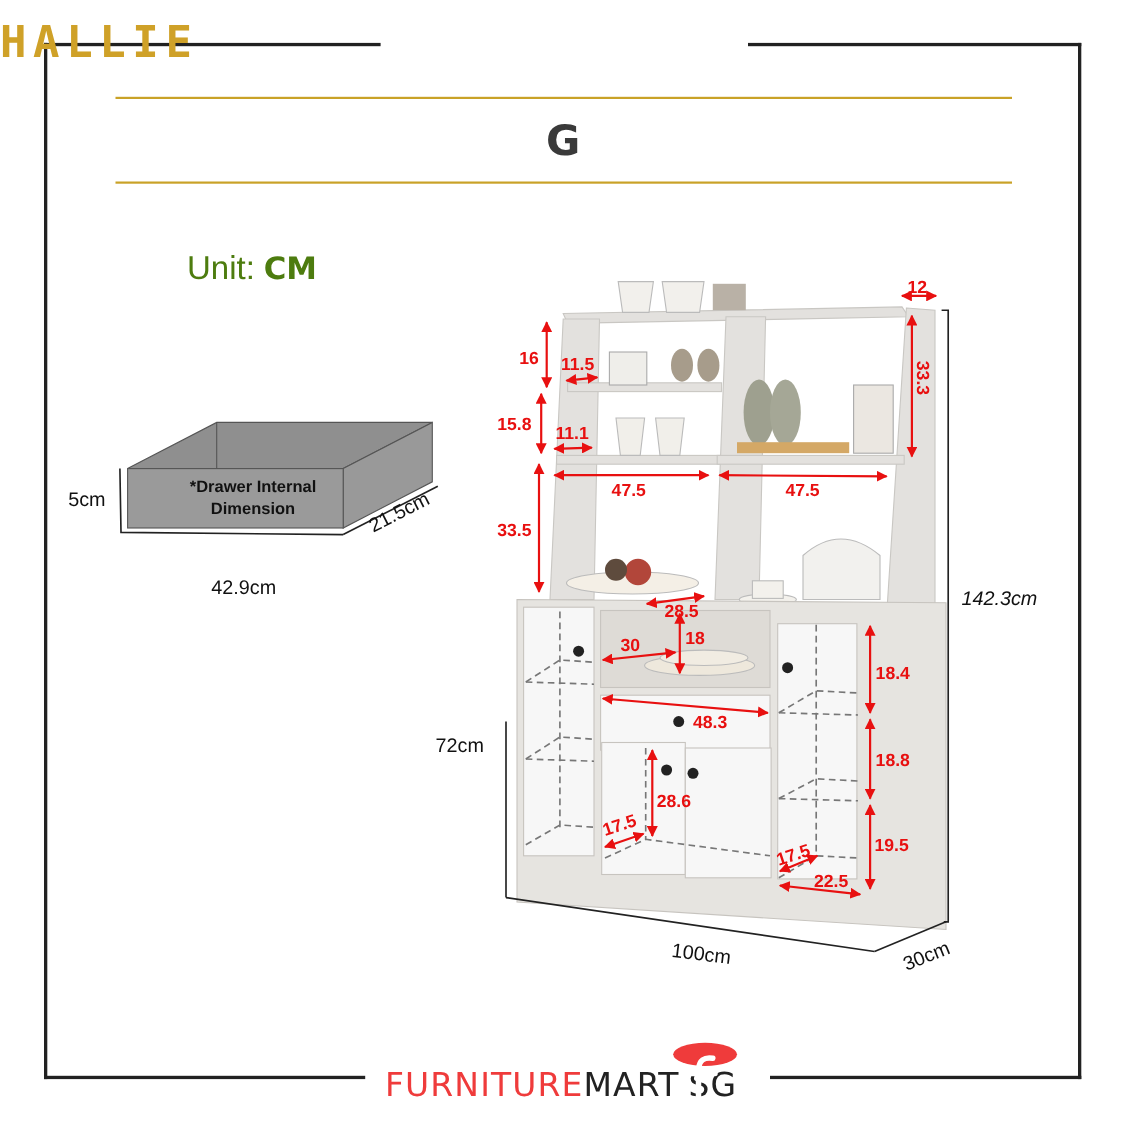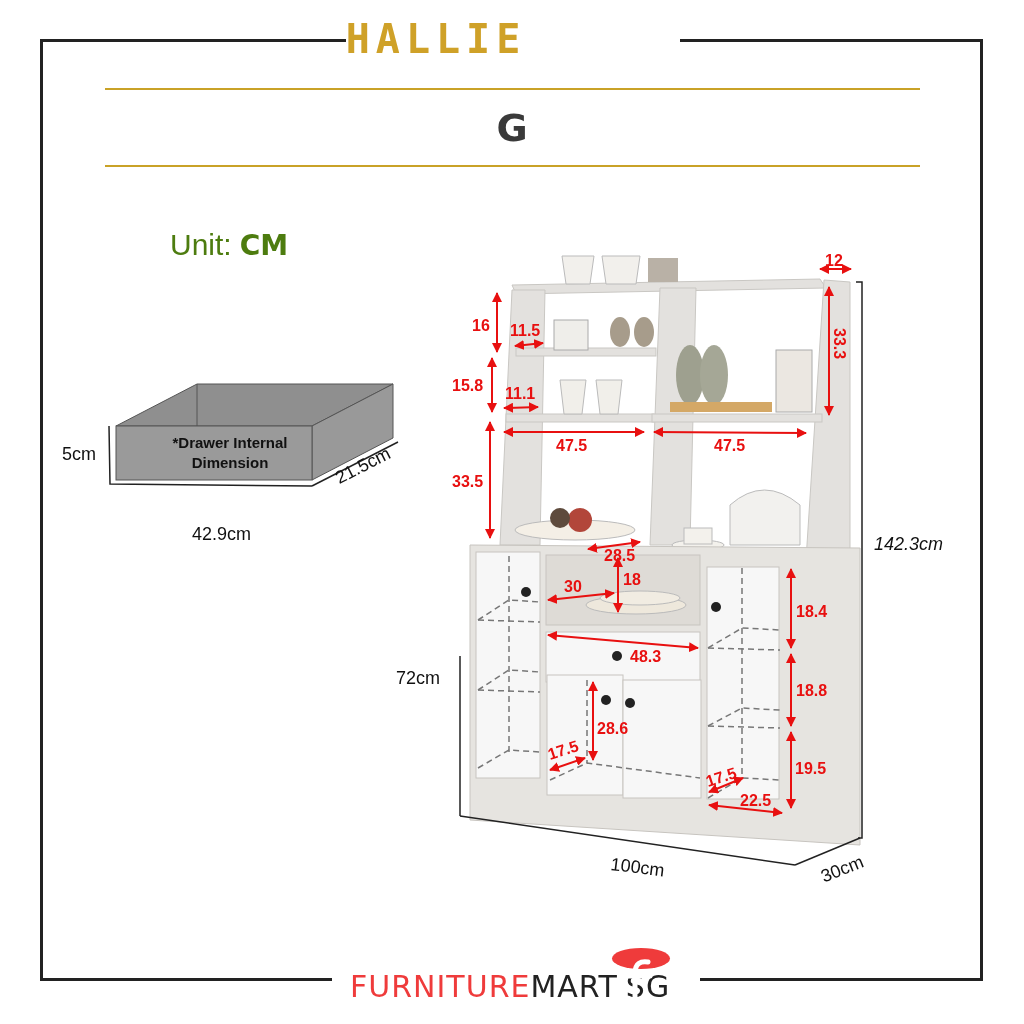--- a/index.html
+++ b/index.html
@@ -1,20 +1,20 @@
 <!DOCTYPE html>
 <html><head>
 <meta charset="utf-8">
 <style>
   html,body{margin:0;padding:0;background:#fff;}
   body{width:1024px;height:1024px;position:relative;overflow:hidden;font-family:"Liberation Sans",sans-serif;}
   .abs{position:absolute;}
   .frame-line{position:absolute;background:#222;}
   .gold-line{position:absolute;height:2px;background:#c9a227;left:105px;width:815px;}
-  .title{position:absolute;top:16px;left:0;width:872px;text-align:center;font-family:"DejaVu Sans Mono",monospace;font-weight:bold;font-size:40px;letter-spacing:6px;color:#cfa128;}
+  .title{position:absolute;top:16px;left:0;width:872px;font-family:"DejaVu Sans Mono",monospace;font-weight:bold;font-size:40px;letter-spacing:6px;color:#cfa128;}
   .subtitle{position:absolute;top:106px;left:0;width:1024px;text-align:center;font-family:"DejaVu Sans",sans-serif;font-weight:bold;font-size:38px;color:#3a3a3a;}
   .unit{position:absolute;top:228px;left:170px;font-size:30px;color:#4d7c0f;}
   .unit b{font-family:"DejaVu Sans",sans-serif;font-weight:bold;font-size:28px;margin-left:8px;}
   .dimtxt{position:absolute;font-size:18px;color:#111;}
   .rd{font-family:"Liberation Sans",sans-serif;font-weight:bold;font-size:16px;fill:#e81010;}
   .logo{position:absolute;top:948px;left:340px;height:56px;display:flex;align-items:flex-end;flex-direction:column;}
   .logo-circle{width:58px;height:58px;border-radius:50%;background:#ef3b3b;position:relative;}
   .logo-text{font-family:"DejaVu Sans",sans-serif;font-size:30px;letter-spacing:1px;margin-left:10px;}
 </style>
 </head>

